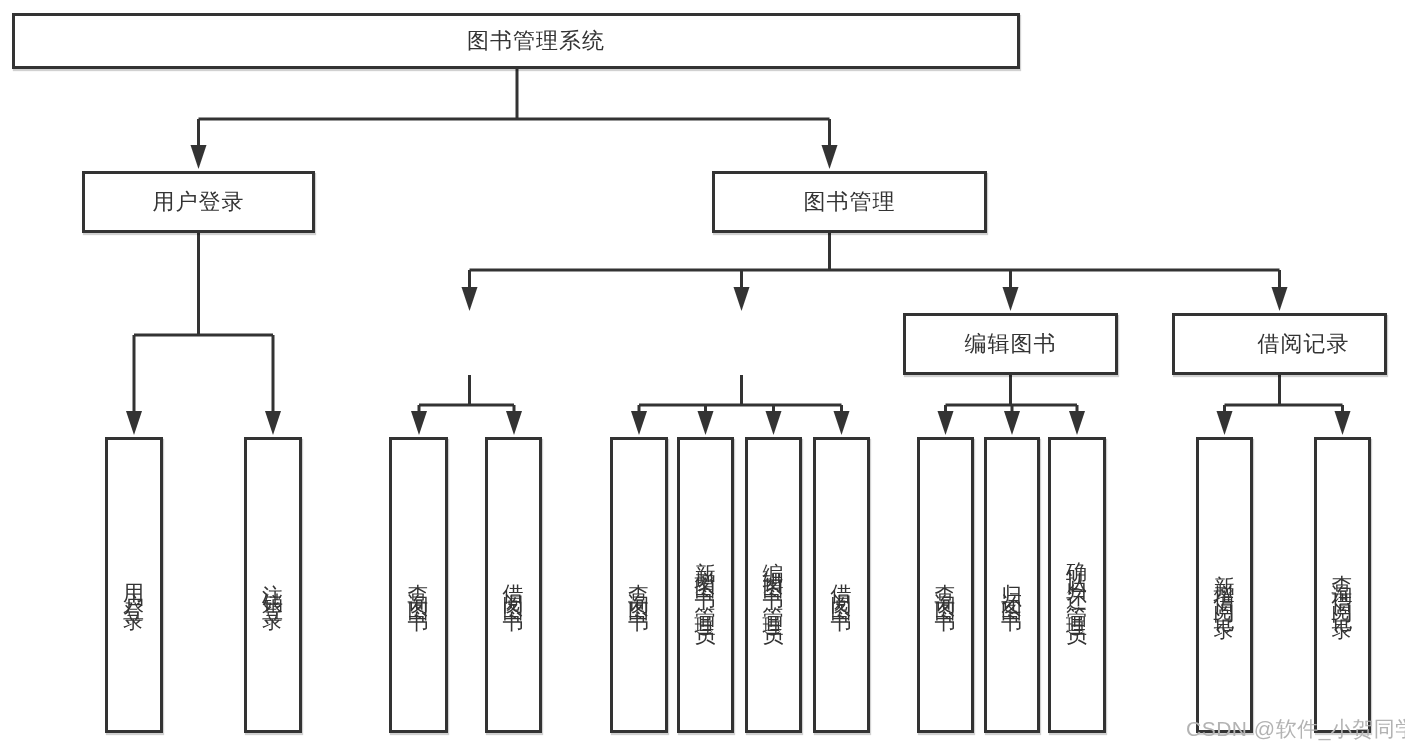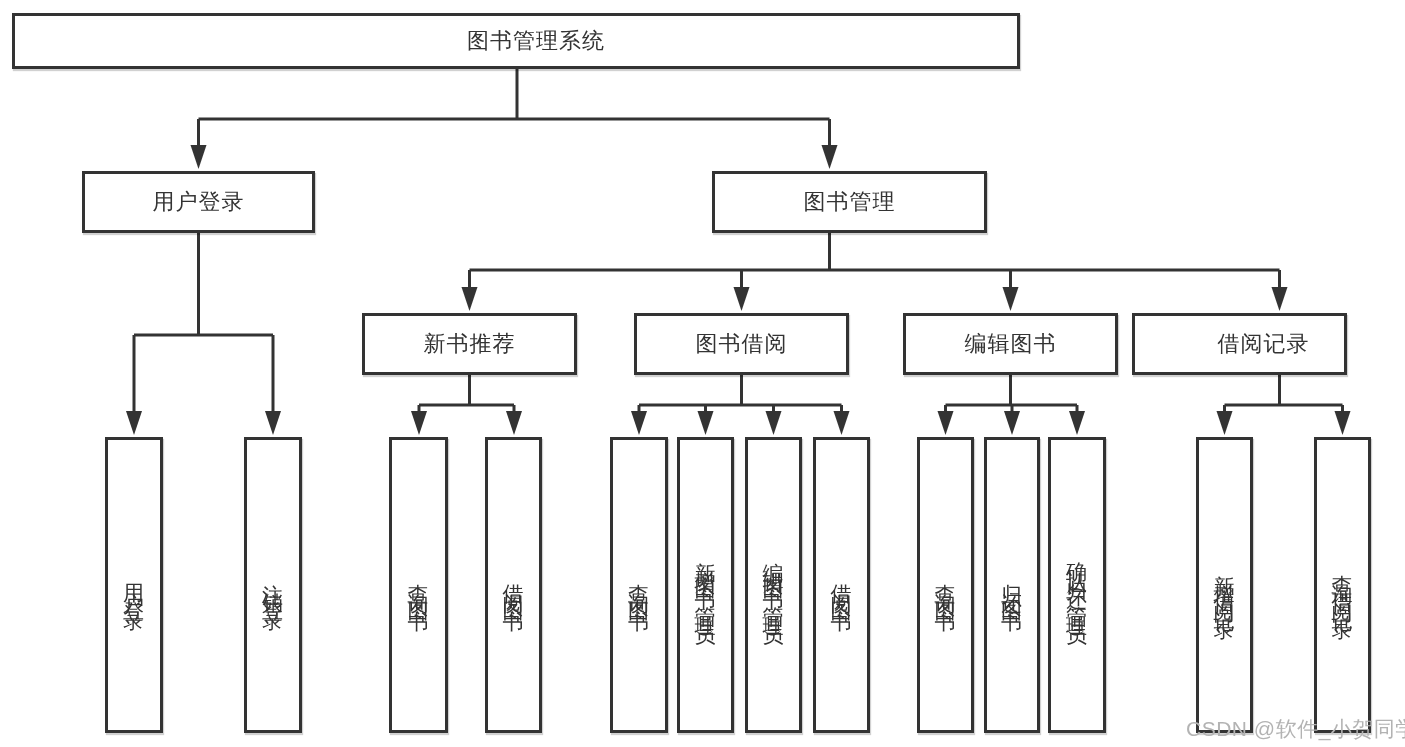--- a/index.html
+++ b/index.html
@@ -31,21 +31,21 @@
   
   .b-root{left:12px;top:13px;width:1008px;height:56px;padding-left:40px;}
   
   .b-user{left:82px;top:171px;width:233px;height:62px;}
   .b-mgmt{left:712px;top:171px;width:275px;height:62px;}
   
   .b-l3{top:313px;width:215px;height:62px;}
   .b-l3-0{left:362px;}
   .b-l3-1{left:634px;}
   .b-l3-2{left:903px;}
-  .b-l3-3{left:1132px;padding-left:48px;}
+  .b-l3-3{left:1172px;padding-left:48px;}
   
   .lf{top:437px;height:296px;}
   .lf-0{left:105px;width:58px;}
   .lf-1{left:244px;width:58px;}
   .lf-2{left:389px;width:59px;}
   .lf-3{left:485px;width:57px;}
   .lf-4{left:610px;width:58px;}
   .lf-5{left:677px;width:57px;}
   .lf-6{left:745px;width:57px;}
   .lf-7{left:813px;width:57px;}
@@ -137,26 +137,20 @@
     <span>图书管理系统</span>
   </div>
 
   <div class="box hbox b-user">
     <span>用户登录</span>
   </div>
   <div class="box hbox b-mgmt">
     <span>图书管理</span>
   </div>
 
-  <div class="box hbox b-l3 b-l3-0">
-    <span>新书推荐</span>
-  </div>
-  <div class="box hbox b-l3 b-l3-1">
-    <span>图书借阅</span>
-  </div>
   <div class="box hbox b-l3 b-l3-2">
     <span>编辑图书</span>
   </div>
   <div class="box hbox b-l3 b-l3-3">
     <span>借阅记录</span>
   </div>
 
   <div class="box vbox lf lf-0">
     <span>用户登录</span>
   </div>

